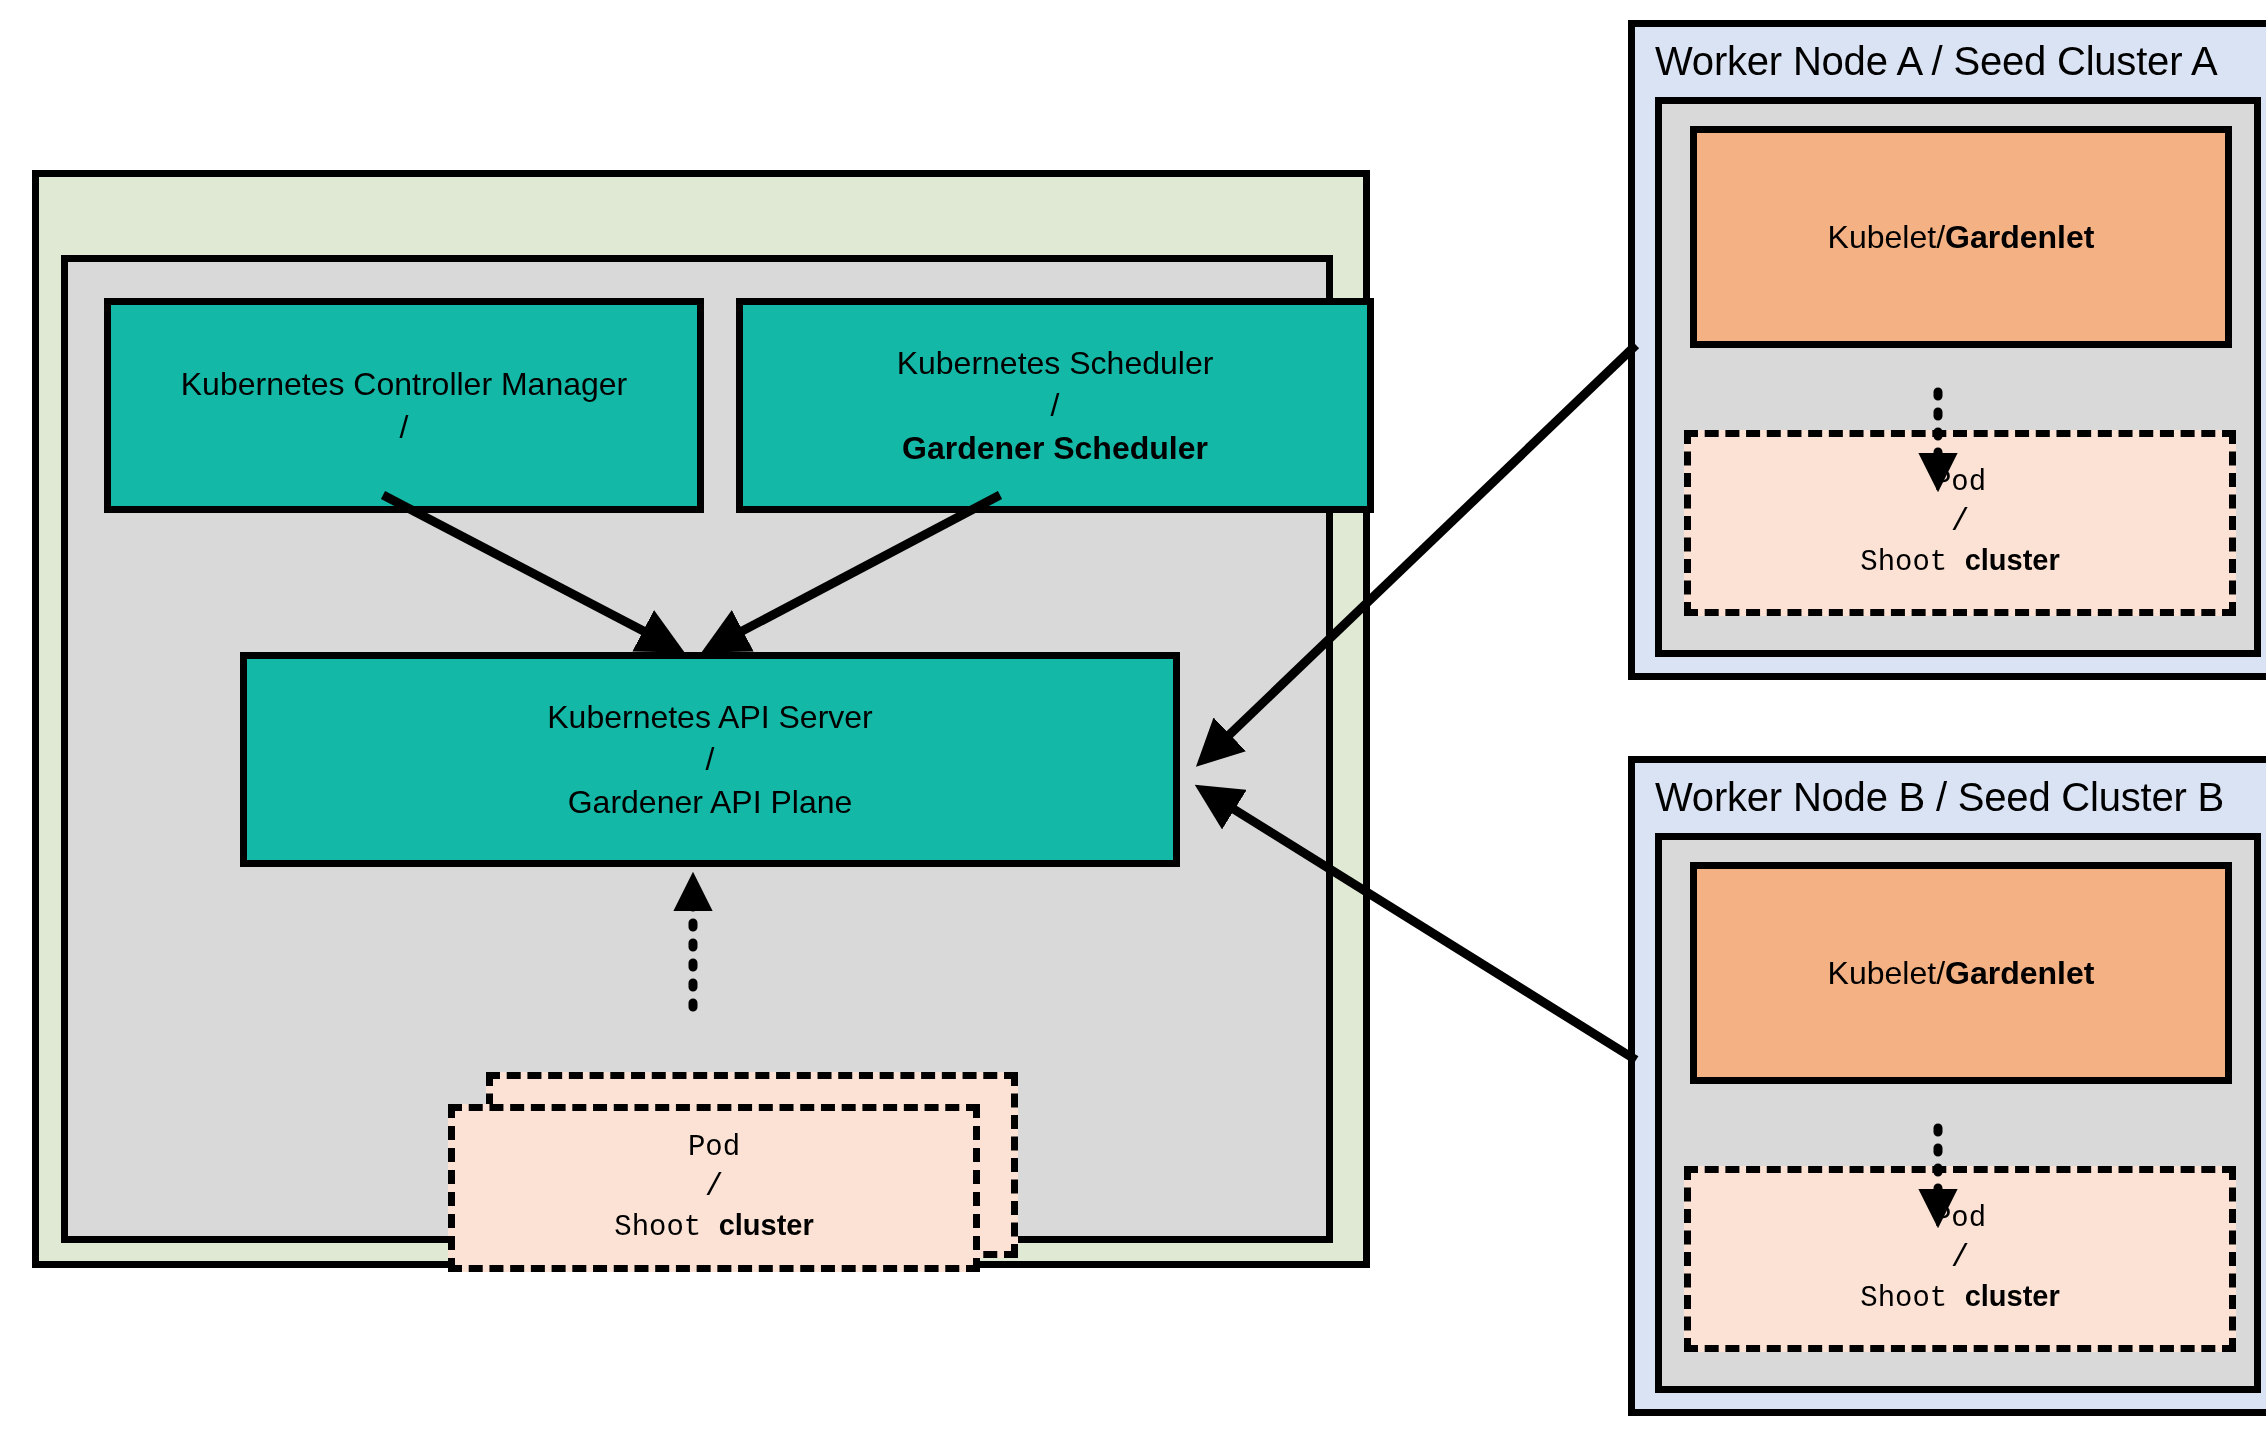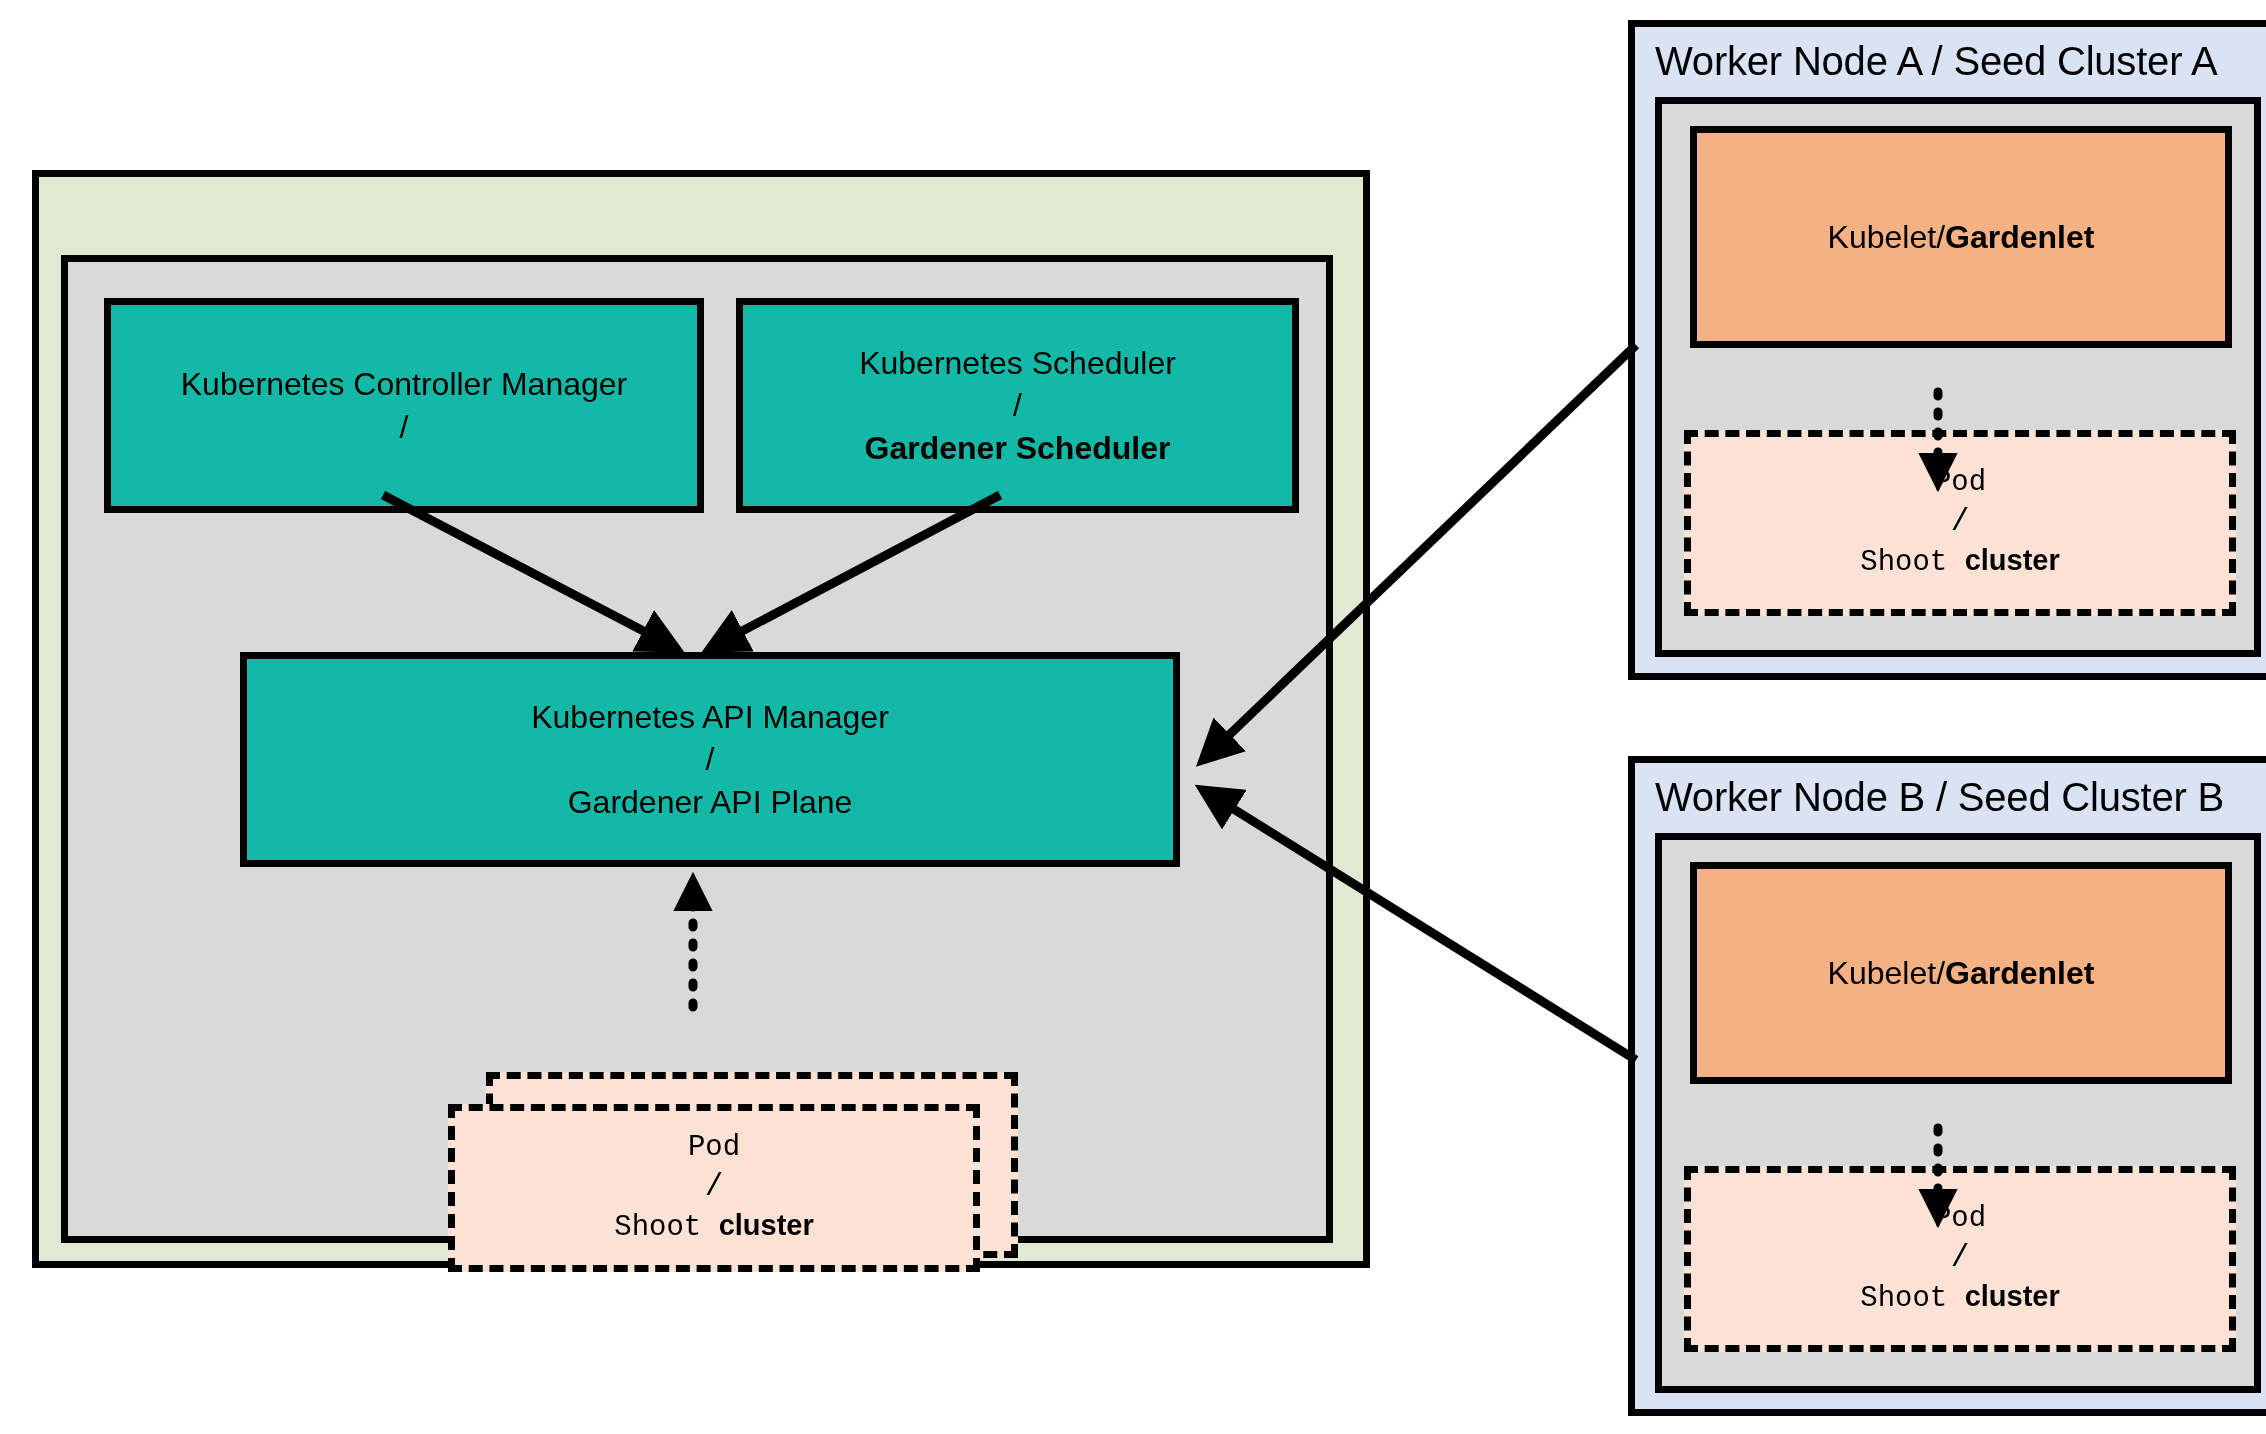--- a/index.html
+++ b/index.html
@@ -42,21 +42,21 @@
     border: 7px solid #000;
     display: flex; flex-direction: column;
     align-items: center; justify-content: center;
     text-align: left; color: #000;
   }
   .line { font-size: 32px; line-height: 1.32; white-space: nowrap; }
   .line.b { font-weight: bold; }
   .slash { font-size: 32px; line-height: 1.32; }
 
   .kcm  { left: 36px;  top: 36px;  width: 600px; height: 215px; }
-  .ksch { left: 668px; top: 36px;  width: 563px; height: 215px; }
+  .ksch { left: 668px; top: 36px;  width: 638px; height: 215px; }
   .kapi { left: 172px; top: 390px; width: 940px; height: 215px; }
 
   
   .pod-stack { position: absolute; left: 380px; top: 810px; width: 570px; height: 200px; }
   .pod-dashed {
     position: absolute;
     background: #fbe2d5;
     border: 7px dashed #000;
     display: flex; flex-direction: column;
     align-items: center; justify-content: center;
@@ -119,21 +119,21 @@
         <div class="slash">/</div>
       </div>
 
       <div class="box green-box ksch">
         <div class="line">Kubernetes Scheduler</div>
         <div class="slash">/</div>
         <div class="line b">Gardener Scheduler</div>
       </div>
 
       <div class="box green-box kapi">
-        <div class="line">Kubernetes API Manager</div>
+        <div class="line">Kubernetes API Server</div>
         <div class="slash">/</div>
         <div class="line">Gardener API Plane</div>
       </div>
 
       <div class="pod-stack">
         <div class="pod-dashed pod-back"></div>
         <div class="pod-dashed pod-front">
           <div class="mono">Pod</div>
           <div class="mono-slash">/</div>
           <div class="mono"><span>Shoot </span><span class="bold-sans">cluster</span></div>

